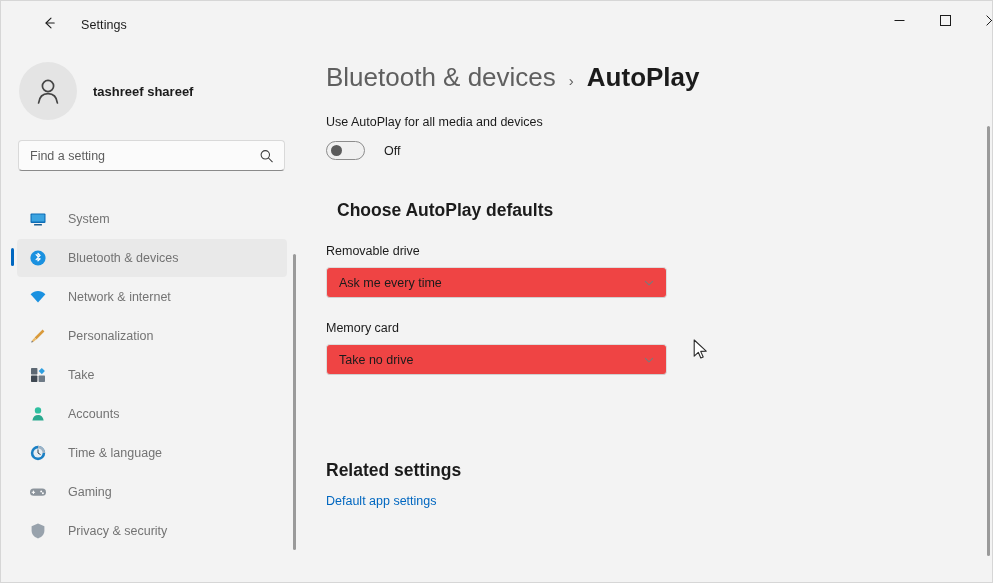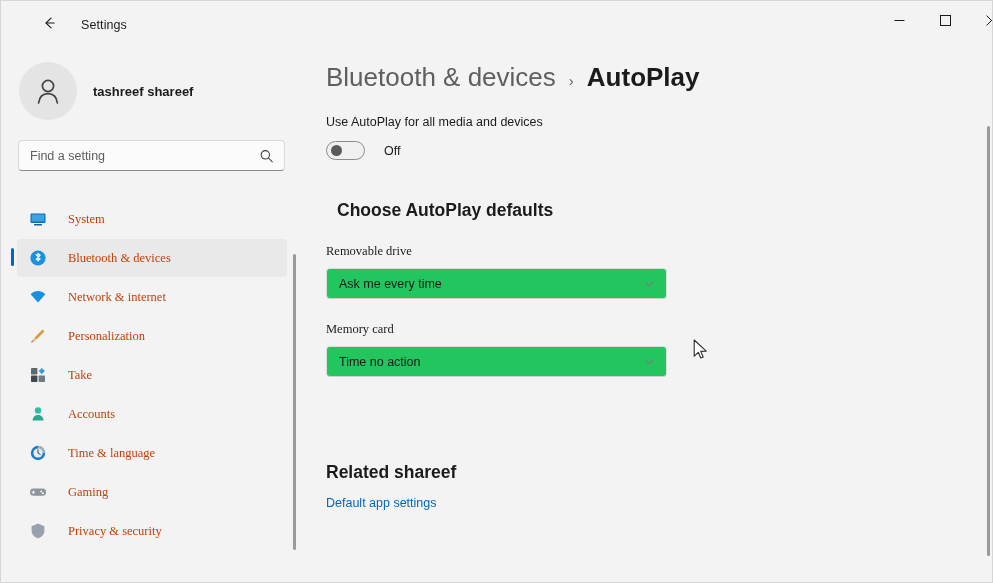--- a/index.html
+++ b/index.html
@@ -144,23 +144,22 @@
   }
   .nav-icon {
     width: 20px; height: 20px;
     margin-left: 11px;
     display: flex; align-items: center; justify-content: center;
     flex: none;
   }
   .nav-label {
     margin-left: 20px;
     font-size: 12.5px;
-    color: #c2410c;
+    color: #737373;
     white-space: nowrap;
-    font-family: Liberation Serif, serif;
   }
 
   .side-scroll {
     position: absolute;
     left: 292px; top: 205px;
     width: 3px; height: 296px;
     background: #9a9a9a;
     border-radius: 2px;
   }
 
@@ -229,28 +228,27 @@
   .section-title {
     margin: 40px 0 0 40px;
     font-size: 17.5px;
     font-weight: bold;
     color: #1b1b1b;
   }
   .field-label {
     margin: 23px 0 0 29px;
     font-size: 12.5px;
     color: #1b1b1b;
-    font-family: Liberation Serif, serif;
   }
   .combo {
     position: relative;
     margin: 9px 0 0 29px;
     width: 341px;
     height: 31px;
-    background: #22c55e;
+    background: #ef4444;
     border: 1px solid #dcdcdc;
     border-bottom-color: #cfcfcf;
     border-radius: 4px;
     display: flex;
     align-items: center;
     cursor: default;
   }
   .combo-value {
     margin-left: 12px;
     font-size: 12.5px;
@@ -483,29 +481,29 @@
       <span class="combo-value">Ask me every time</span>
       <span class="combo-chevron">
         <svg width="12" height="12" viewBox="0 0 12 12" fill="none">
           <path d="M2.4 4.3 L6 7.9 L9.6 4.3" stroke="#7a7a7a" stroke-width="1.1" stroke-linecap="round" stroke-linejoin="round"></path>
         </svg>
       </span>
     </div>
 
     <div class="field-label">Memory card</div>
     <div class="combo">
-      <span class="combo-value">Time no action</span>
+      <span class="combo-value">Take no drive</span>
       <span class="combo-chevron">
         <svg width="12" height="12" viewBox="0 0 12 12" fill="none">
           <path d="M2.4 4.3 L6 7.9 L9.6 4.3" stroke="#7a7a7a" stroke-width="1.1" stroke-linecap="round" stroke-linejoin="round"></path>
         </svg>
       </span>
     </div>
 
-    <div class="related-title">Related shareef</div>
+    <div class="related-title">Related settings</div>
     <a class="related-link" href="#">Default app settings</a>
 
     <div class="content-scroll"></div>
   </div>
 
   <div class="cursor">
     <svg width="18" height="24" viewBox="0 0 18 24">
       <path d="M1.2 1 L1.2 17.2 L5.3 13.3 L7.8 19 L10.2 18 L7.7 12.4 L13.2 12.2 Z" fill="#ffffff" stroke="#2b2b2b" stroke-width="1.1" stroke-linejoin="round"></path>
     </svg>
   </div>

